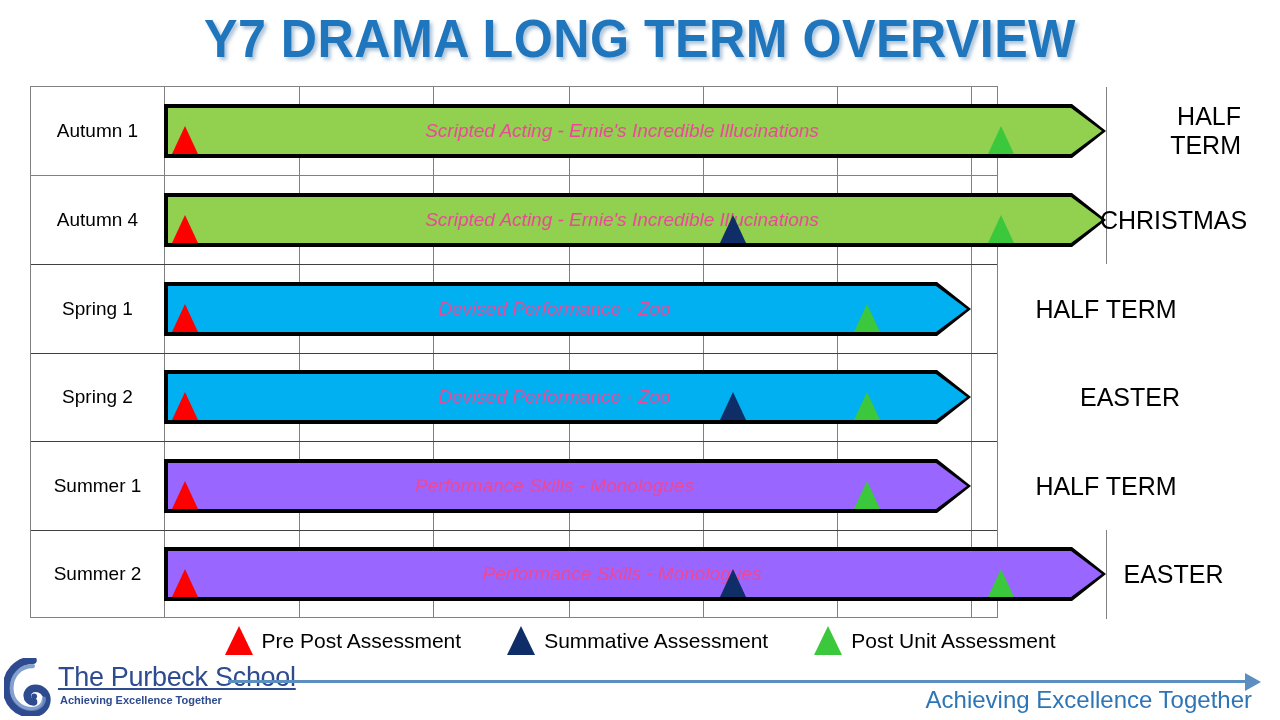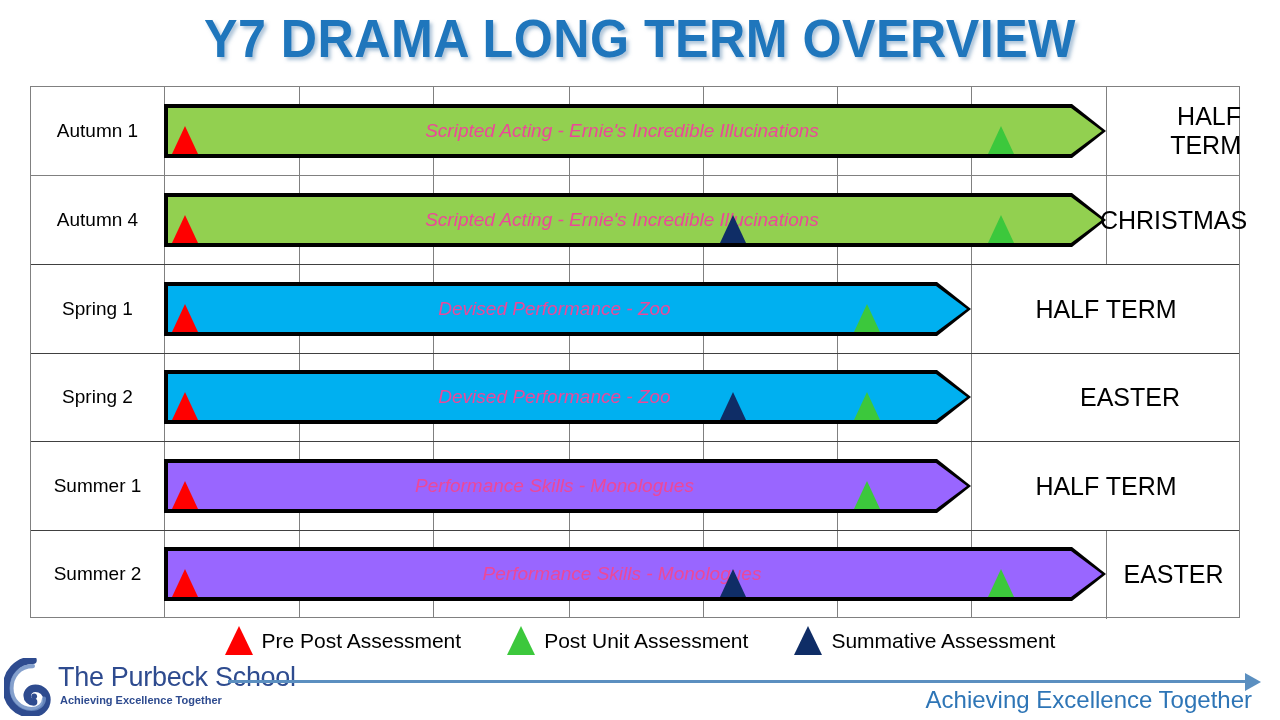--- a/index.html
+++ b/index.html
@@ -24,21 +24,21 @@
     transform:scaleX(0.93);
     transform-origin:center top;
     white-space:nowrap;
     line-height:1.05;
   }
 
   
   .grid{
     position:absolute;
     left:30px; top:86px;
-    width:1210px; height:532px;
+    width:968px; height:532px;
     border:1px solid #808080;
     box-sizing:border-box;
   }
   .vline{
     position:absolute; top:0; bottom:0;
     width:1px; background:#808080;
   }
   .hline{
     position:absolute; left:0; right:0;
     height:1px; background:#808080;
@@ -132,20 +132,21 @@
 
   
   .footer{ position:absolute; left:0; top:658px; width:1280px; height:62px; }
   .logo-mark{
     position:absolute; left:4px; top:0px; width:58px; height:58px;
   }
   .logo-text{
     position:absolute; left:58px; top:4px;
     font-size:27px; color:#2E4B8F; letter-spacing:-0.3px;
     font-family:"Liberation Sans", sans-serif;
+    text-decoration:underline;
   }
   .logo-sub{
     position:absolute; left:60px; top:36px;
     font-size:11px; color:#2E4B8F; font-weight:bold;
   }
   .footer-rule{
     position:absolute; left:228px; top:22px;
     width:1020px; height:3px; background:#5B8FC0;
   }
   .footer-arrow{
@@ -261,26 +262,26 @@
   </div>
 
 </div>
 
 <div class="legend">
   <div class="legend-item">
     <span class="legend-tri red"></span>
     <span>Pre Post Assessment</span>
   </div>
   <div class="legend-item">
+    <span class="legend-tri navy"></span>
+    <span>Summative Assessment</span>
+  </div>
+  <div class="legend-item">
     <span class="legend-tri green"></span>
     <span>Post Unit Assessment</span>
-  </div>
-  <div class="legend-item">
-    <span class="legend-tri navy"></span>
-    <span>Summative Assessment</span>
   </div>
 </div>
 
 <div class="footer">
   <div class="logo-mark">
     <svg viewBox="0 0 100 100" width="58" height="58" aria-hidden="true">
       <path d="M50 4 C22 4 4 26 4 52 C4 76 22 96 46 96 C62 96 74 86 74 72 C74 60 65 52 54 52 C46 52 40 58 40 65 C40 71 45 76 51 76" fill="none" stroke="#2E4B8F" stroke-width="13" stroke-linecap="round"></path>
       <path d="M50 14 C26 14 13 32 13 52 C13 72 28 88 47 88 C60 88 69 80 69 70" fill="none" stroke="#6E8FC4" stroke-width="7" stroke-linecap="round" opacity="0.85"></path>
       <circle cx="52" cy="66" r="5" fill="#2E4B8F"></circle>
     </svg>

